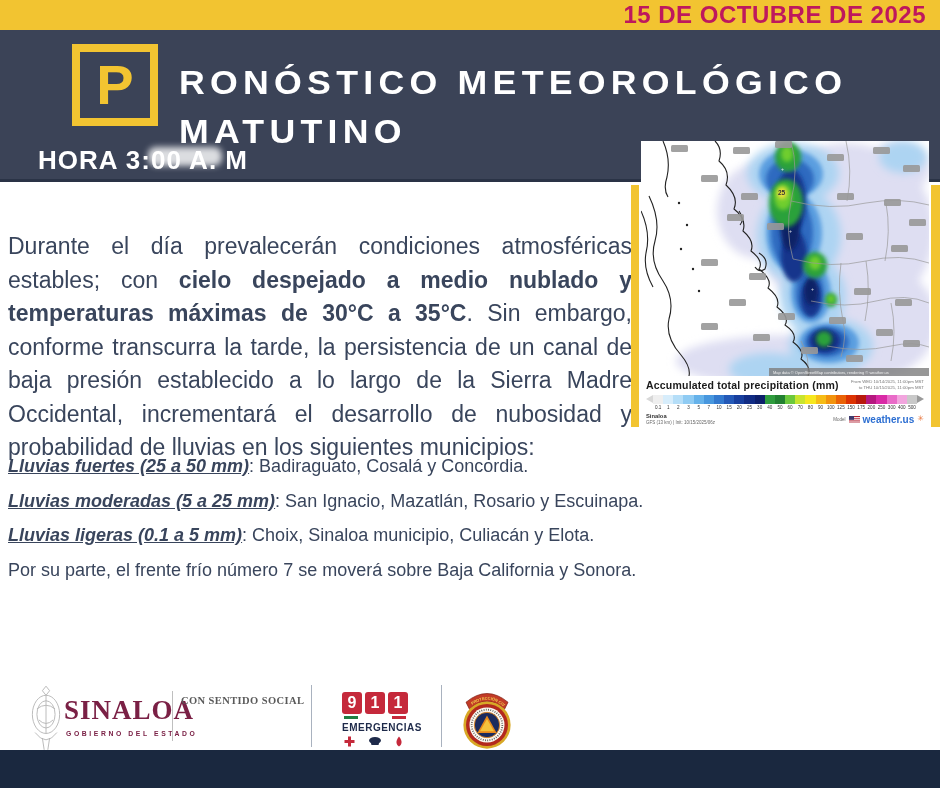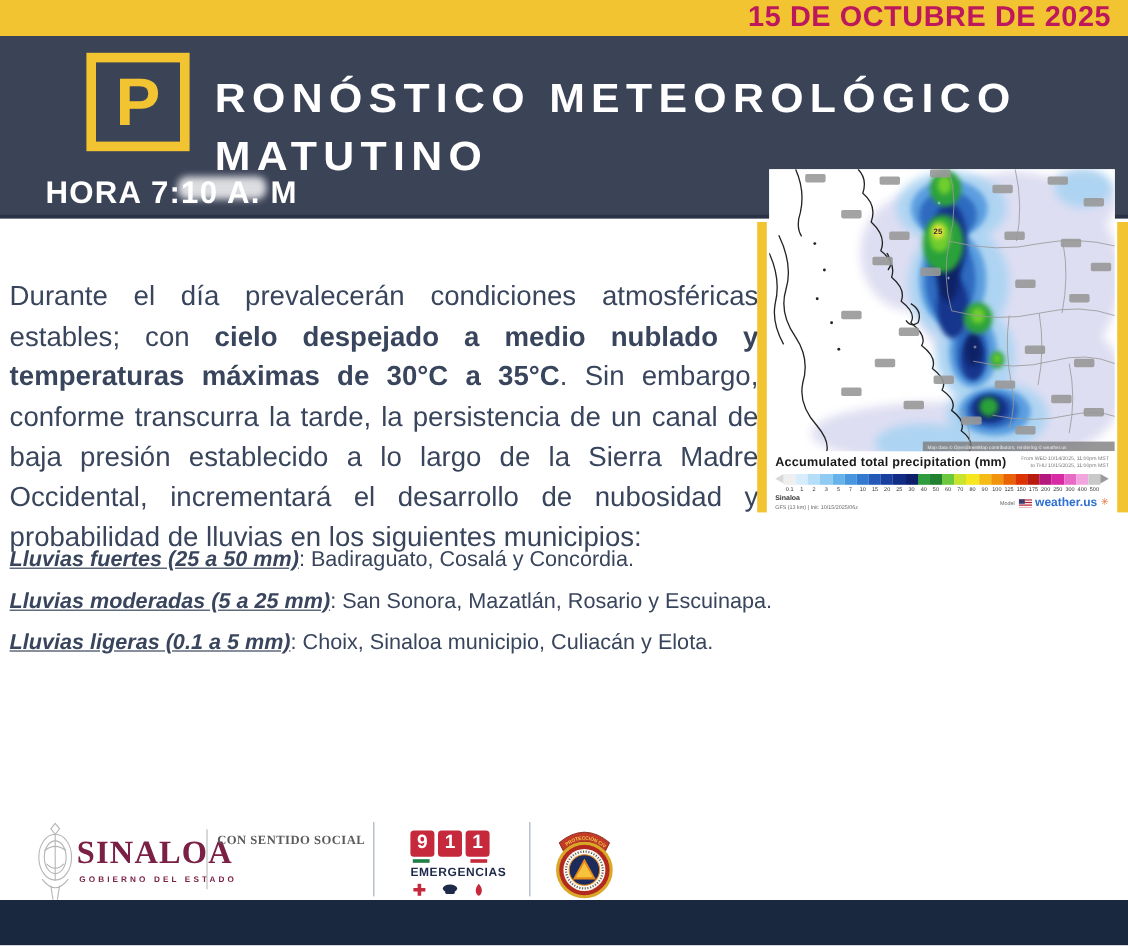--- a/index.html
+++ b/index.html
@@ -112,21 +112,21 @@
   </div>
 
   <div class="header">
     <div class="p-logo">
       <span>P</span>
     </div>
     <div class="main-title">
       <div>RONÓSTICO METEOROLÓGICO</div>
       <div>MATUTINO</div>
     </div>
-    <div class="hora">HORA 7:10 A. M</div>
+    <div class="hora">HORA 3:00 A. M</div>
     <div class="hora-smudge"></div>
   </div>
 
   <div class="strip left"></div>
   <div class="strip right"></div>
 
   <div class="map-figure">
     <svg class="map-canvas" width="288" height="235" viewBox="0 0 288 235">
       <defs>
         <filter id="b4" x="-40%" y="-40%" width="180%" height="180%">
@@ -353,25 +353,26 @@
 
   <div class="forecast-text">
     <span>Durante el día prevalecerán condiciones atmosféricas estables; con </span><b>cielo despejado a medio nublado y temperaturas máximas de 30°C a 35°C</b><span>. Sin embargo, conforme transcurra la tarde, la persistencia de un canal de baja presión establecido a lo largo de la Sierra Madre Occidental, incrementará el desarrollo de nubosidad y probabilidad de lluvias en los siguientes municipios:</span>
   </div>
 
   <div class="rain-list">
     <div class="rain-line">
       <span class="rain-label">Lluvias fuertes (25 a 50 mm)</span><span>: Badiraguato, Cosalá y Concordia.</span>
     </div>
     <div class="rain-line">
-      <span class="rain-label">Lluvias moderadas (5 a 25 mm)</span><span>: San Sonora, Mazatlán, Rosario y Escuinapa.</span>
+      <span class="rain-label">Lluvias moderadas (5 a 25 mm)</span><span>: San Ignacio, Mazatlán, Rosario y Escuinapa.</span>
     </div>
     <div class="rain-line">
       <span class="rain-label">Lluvias ligeras (0.1 a 5 mm)</span><span>: Choix, Sinaloa municipio, Culiacán y Elota.</span>
     </div>
+    <div class="rain-line">Por su parte, el frente frío número 7 se moverá sobre Baja California y Sonora.</div>
   </div>
 
   <div class="footer">
     <svg class="emblem" width="40" height="70" viewBox="0 0 44 76">
       <g fill="none" stroke="#B5B5B5" stroke-width="1">
         <path d="M22,3 L26,8 L22,13 L18,8 Z"></path>
         <ellipse cx="22" cy="34" rx="15" ry="21"></ellipse>
         <ellipse cx="22" cy="34" rx="10" ry="15"></ellipse>
         <path d="M12,28 Q22,20 32,28"></path>
         <path d="M14,40 Q22,48 30,40"></path>

